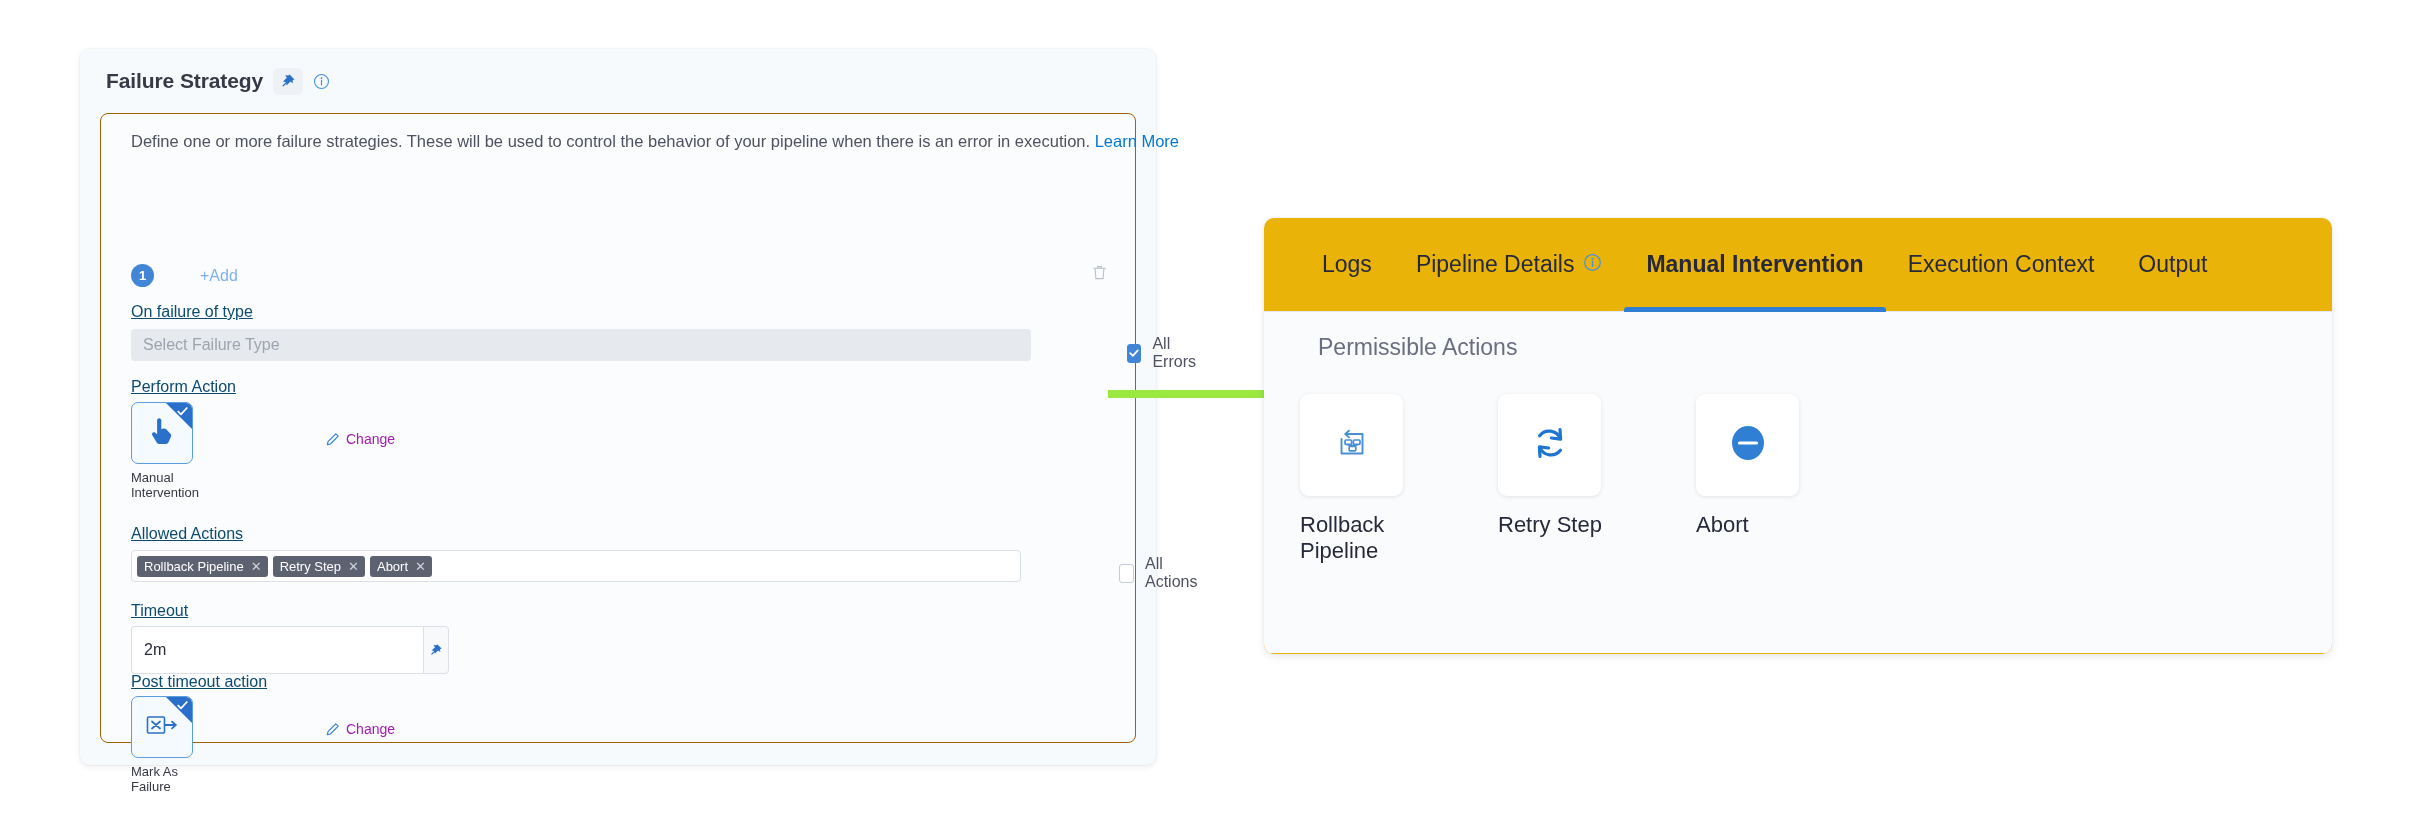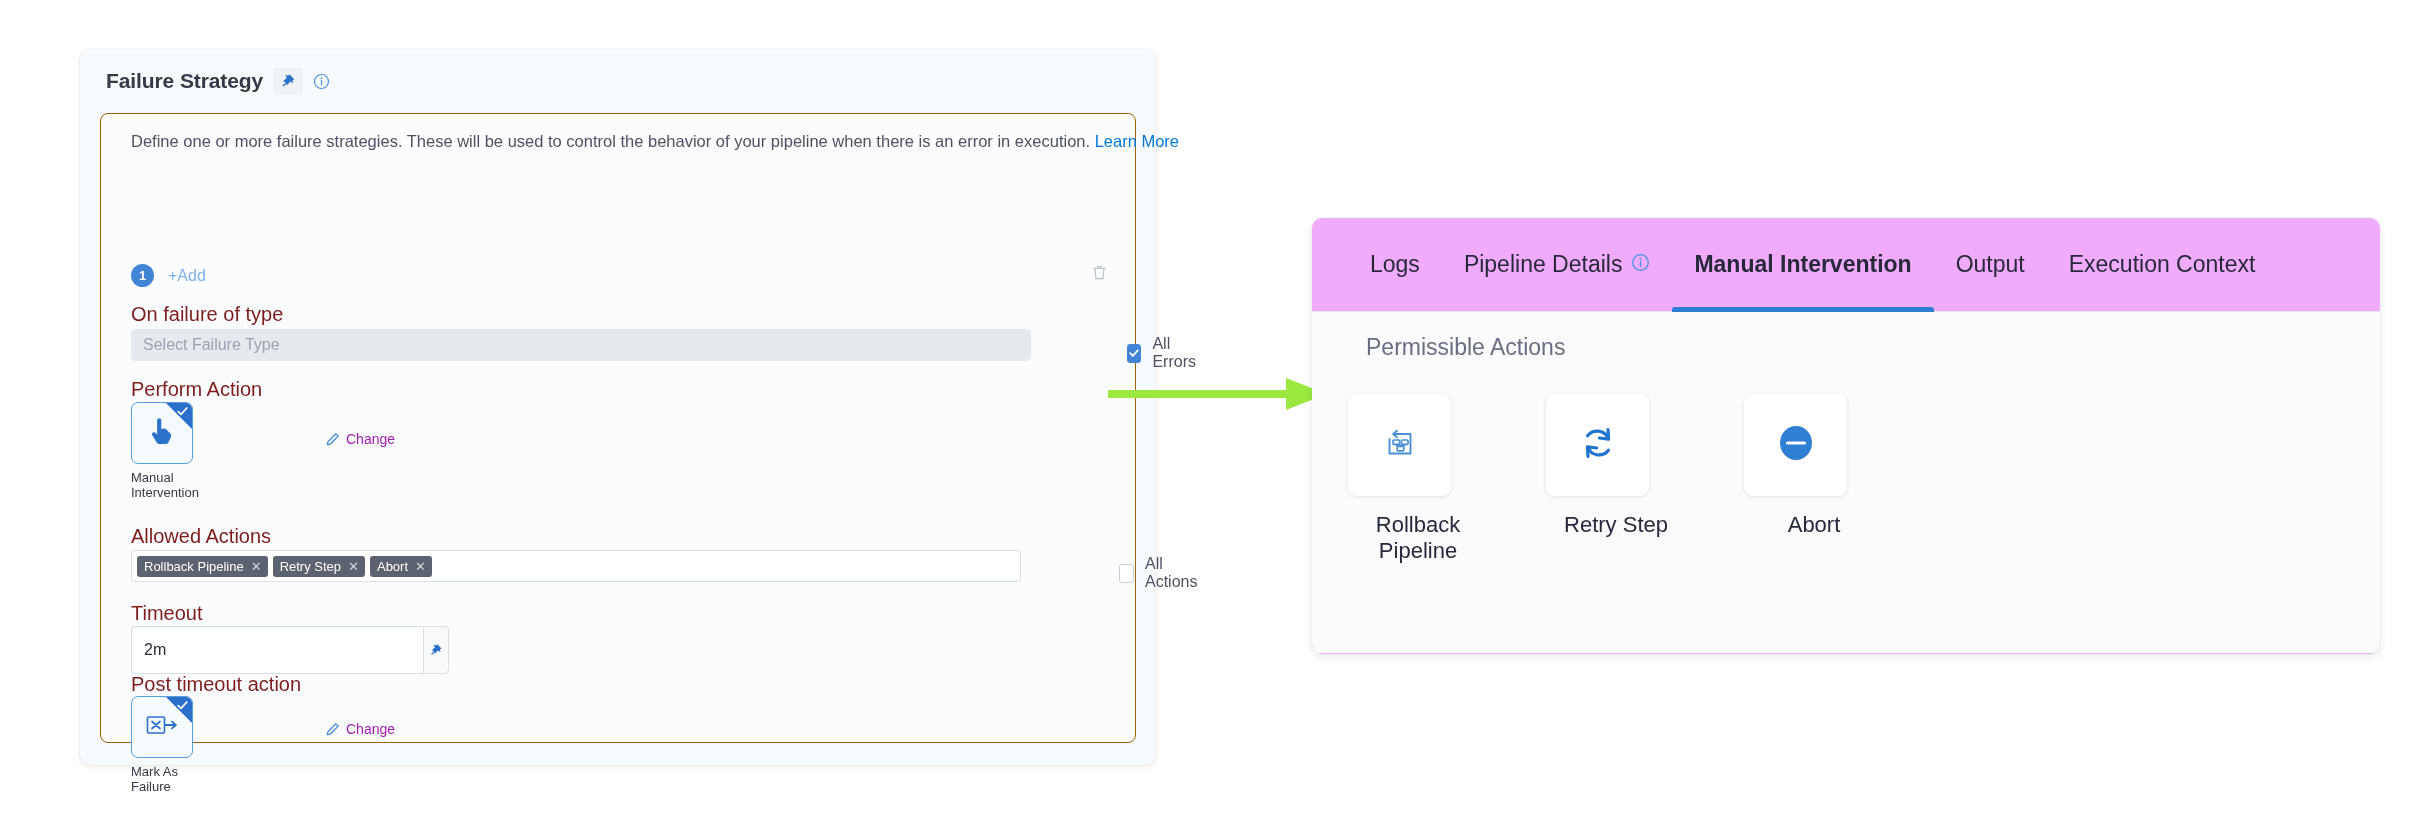--- a/index.html
+++ b/index.html
@@ -93,31 +93,33 @@
     color: #fff;
     font-size: 13px;
     display: flex;
     align-items: center;
     justify-content: center;
     font-weight: bold;
   }
   .add-link {
     font-size: 16px;
     color: #7fb2e8;
+    margin-left: 32px;
   }
   .trash-btn {
     position: absolute;
     right: 28px;
     top: 150px;
   }
 
   .field-label {
     position: absolute;
-    font-size: 20px;
-    color: #7f1d1d;
+    font-size: 16px;
+    color: #0c4a6e;
+    text-decoration: underline;
   }
 
   .sel-input {
     position: absolute;
     height: 32px;
     background: #e6eaee;
     border: none;
     border-radius: 4px;
     box-sizing: border-box;
     display: flex;
@@ -262,30 +264,29 @@
     position: absolute;
     left: 1108px;
     top: 371px;
     width: 220px;
     height: 46px;
   }
 
   
   .rp-panel {
     position: absolute;
-    left: 1312px;
+    left: 1264px;
     top: 218px;
     width: 1068px;
     height: 436px;
-    background: #f0abfc;
+    background: #eab308;
     border-radius: 10px;
     box-shadow: 0 3px 9px rgba(16,22,26,0.09), 0 0 0 1px rgba(16,22,26,0.02);
     box-sizing: border-box;
     overflow: hidden;
-    text-align: center;
   }
   .rp-tabs {
     position: relative;
     height: 94px;
     display: flex;
     align-items: center;
     gap: 0px;
     padding-left: 36px;
     border-bottom: 1px solid #e6e9ef;
     box-sizing: border-box;
@@ -511,24 +512,24 @@
           <circle cx="8.5" cy="8.5" r="7" stroke="#4a90e2" stroke-width="1.1"></circle>
           <circle cx="8.5" cy="5.2" r="0.95" fill="#4a90e2"></circle>
           <path d="M8.5 7.4 V12" stroke="#4a90e2" stroke-width="1.2" stroke-linecap="round"></path>
         </svg>
       </span>
     </div>
     <div class="rp-tab active">
       <span>Manual Intervention</span>
     </div>
     <div class="rp-tab">
+      <span>Execution Context</span>
+    </div>
+    <div class="rp-tab">
       <span>Output</span>
-    </div>
-    <div class="rp-tab">
-      <span>Execution Context</span>
     </div>
   </div>
 
   <div class="rp-body">
 
     <div class="pa-title" style="left:54px; top:22px;">Permissible Actions</div>
 
     <div class="pa-cards">
 
       <div class="pa-card-wrap">

